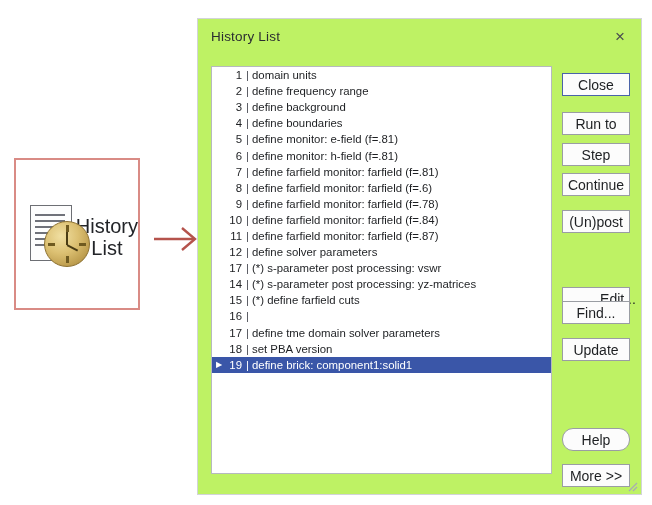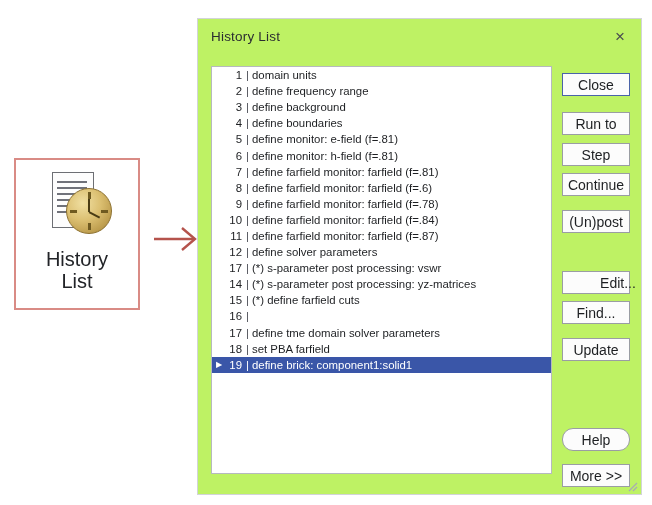--- a/index.html
+++ b/index.html
@@ -19,21 +19,21 @@
   #icon-card {
     position: absolute;
     left: 14px;
     top: 158px;
     width: 126px;
     height: 152px;
     border: 2px solid #d98b85;
     background: #ffffff;
     box-sizing: border-box;
     display: flex;
-    flex-direction: column;
+    flex-direction: row;
     align-items: center;
   }
   #icon-graphic {
     position: relative;
     width: 78px;
     height: 72px;
     margin-top: 10px;
   }
   .doc-sheet {
     position: absolute;
@@ -372,21 +372,21 @@
       <div class="list-row">
         <span class="marker"></span>
         <span class="idx">17</span>
         <span class="sep">|</span>
         <span class="txt">define tme domain solver parameters</span>
       </div>
       <div class="list-row">
         <span class="marker"></span>
         <span class="idx">18</span>
         <span class="sep">|</span>
-        <span class="txt">set PBA farfield</span>
+        <span class="txt">set PBA version</span>
       </div>
       <div class="list-row selected">
         <span class="marker"></span>
         <span class="idx">19</span>
         <span class="sep">|</span>
         <span class="txt">define brick: component1:solid1</span>
       </div>
     </div>
 
   <div id="button-column"></div>
@@ -394,18 +394,18 @@
   <svg id="resize-grip" viewBox="0 0 14 14">
     <line x1="13" y1="5" x2="5" y2="13" stroke="#a9acb1" stroke-width="1.2"></line>
     <line x1="13" y1="9" x2="9" y2="13" stroke="#a9acb1" stroke-width="1.2"></line>
   </svg>
 
 <div class="btn focused" style="top: 54px;">Close</div>
     <div class="btn" style="top: 124px;">Step</div>
     <div class="btn" style="top: 93px;">Run to</div>
     <div class="btn" style="top: 154px;">Continue</div>
     <div class="btn" style="top: 191px;">(Un)post</div>
-    <div class="btn" style="top: 252px; padding-left: 44px;">Edit...</div>
+    <div class="btn" style="top: 268px; padding-left: 44px;">Edit...</div>
     <div class="btn" style="top: 282px;">Find...</div>
     <div class="btn" style="top: 319px;">Update</div>
     <div class="btn" style="top: 409px; border-radius: 11px;">Help</div>
     <div class="btn" style="top: 445px;">More &gt;&gt;</div>
   </div>
 
 </body></html>

